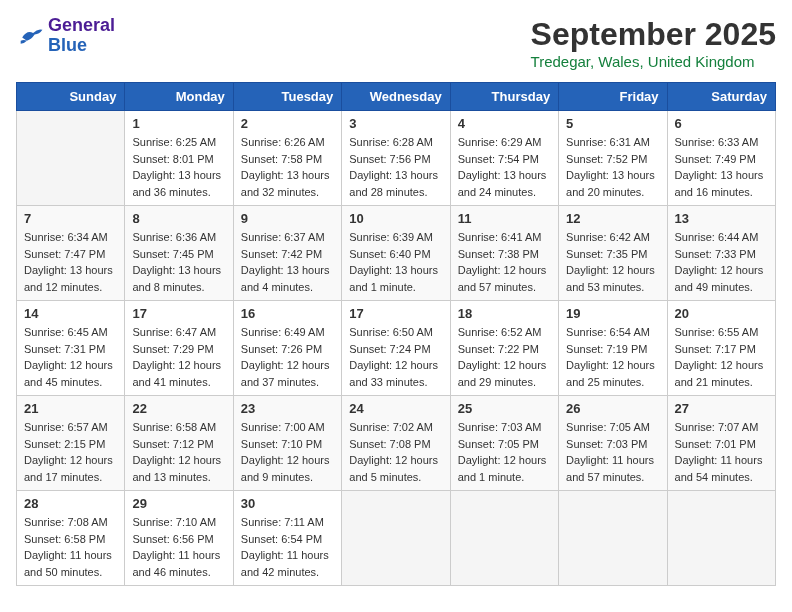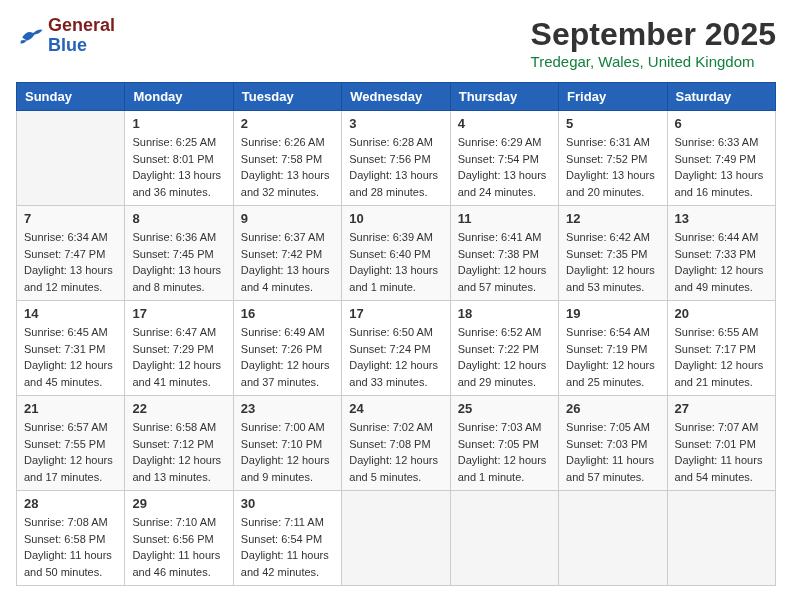--- a/index.html
+++ b/index.html
@@ -21,21 +21,21 @@
       align-items: center;
       gap: 4px;
     }
     .logo-text {
       font-size: 18px;
       font-weight: bold;
       color: #333;
       line-height: 1.1;
     }
     .logo-text span {
-      color: #7f1d1d;
+      color: #4c1d95;
     }
     .logo-bird {
       width: 28px;
       height: 28px;
     }
     .title-block {
       text-align: left;
     }
     .month-title {
       font-size: 32px;
@@ -47,21 +47,21 @@
       color: #15803d;
     }
     .calendar {
       width: 100%;
       border-collapse: collapse;
       border: 1px solid #ccc;
     }
     .calendar th {
       background-color: #2563b8;
       color: #fff;
-      text-align: left;
+      text-align: right;
       padding: 6px 8px;
       font-size: 13px;
       font-weight: bold;
       border: 1px solid #1a4e9e;
     }
     .calendar td {
       vertical-align: top;
       border: 1px solid #ccc;
       padding: 5px 7px;
       width: 107px;
@@ -287,21 +287,21 @@
           <span>Sunset: 7:17 PM</span><br>
           <span>Daylight: 12 hours and 21 minutes.</span>
         </div>
       </td>
       </tr>
       <tr>
         <td>
         <span class="day-num">21</span>
         <div class="day-info">
           <span>Sunrise: 6:57 AM</span><br>
-          <span>Sunset: 7:55 PM</span><br>
+          <span>Sunset: 2:15 PM</span><br>
           <span>Daylight: 12 hours and 17 minutes.</span>
         </div>
       </td>
         <td>
         <span class="day-num">22</span>
         <div class="day-info">
           <span>Sunrise: 6:58 AM</span><br>
           <span>Sunset: 7:12 PM</span><br>
           <span>Daylight: 12 hours and 13 minutes.</span>
         </div>

